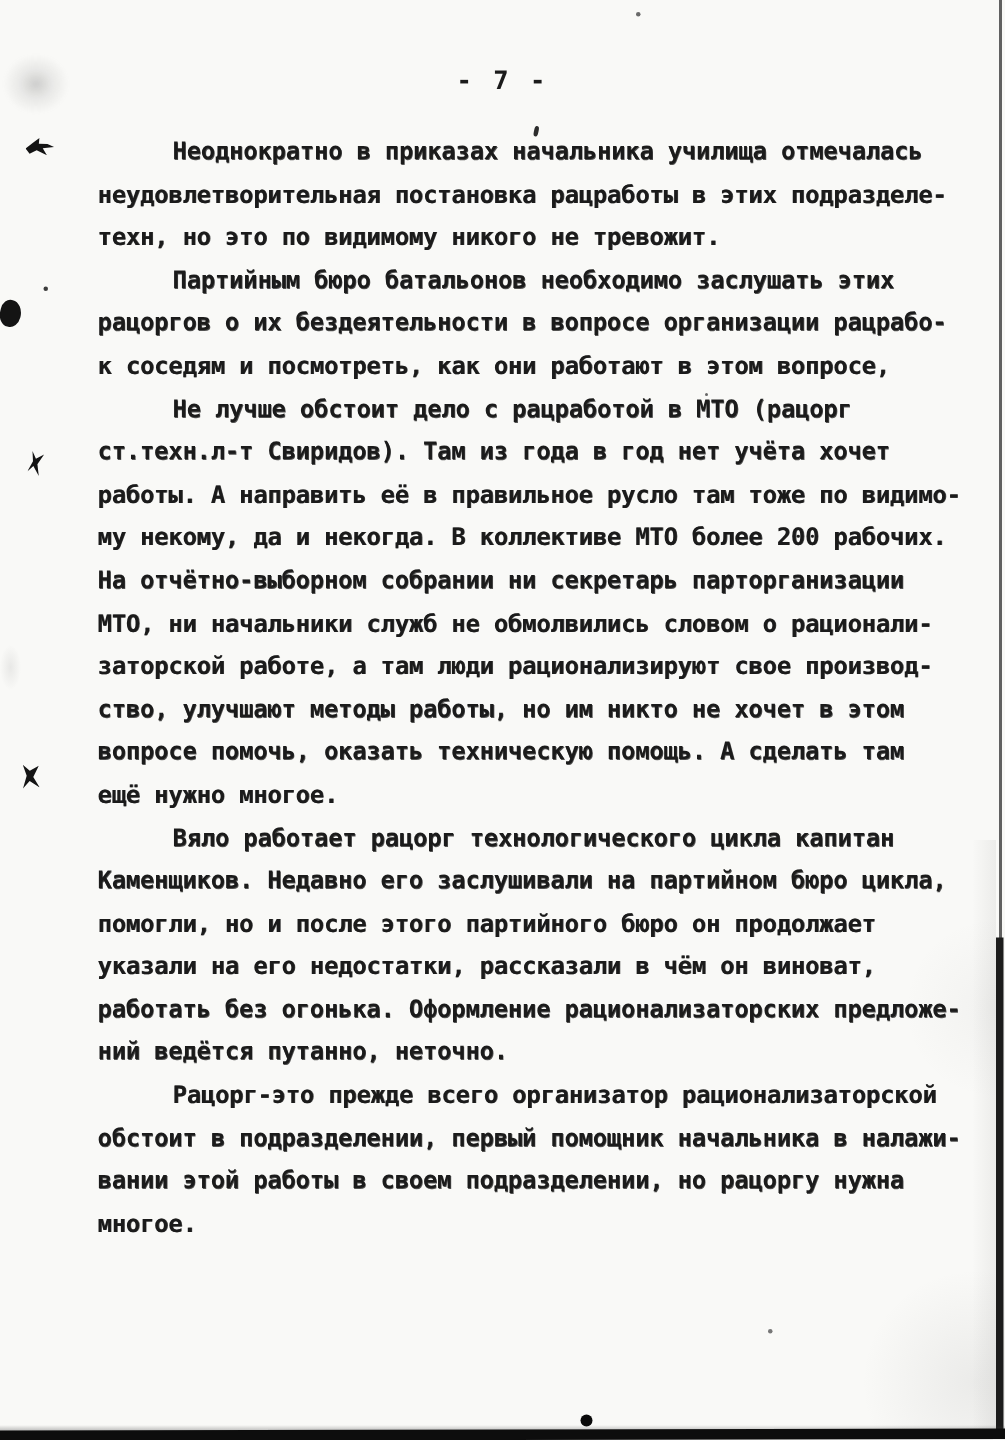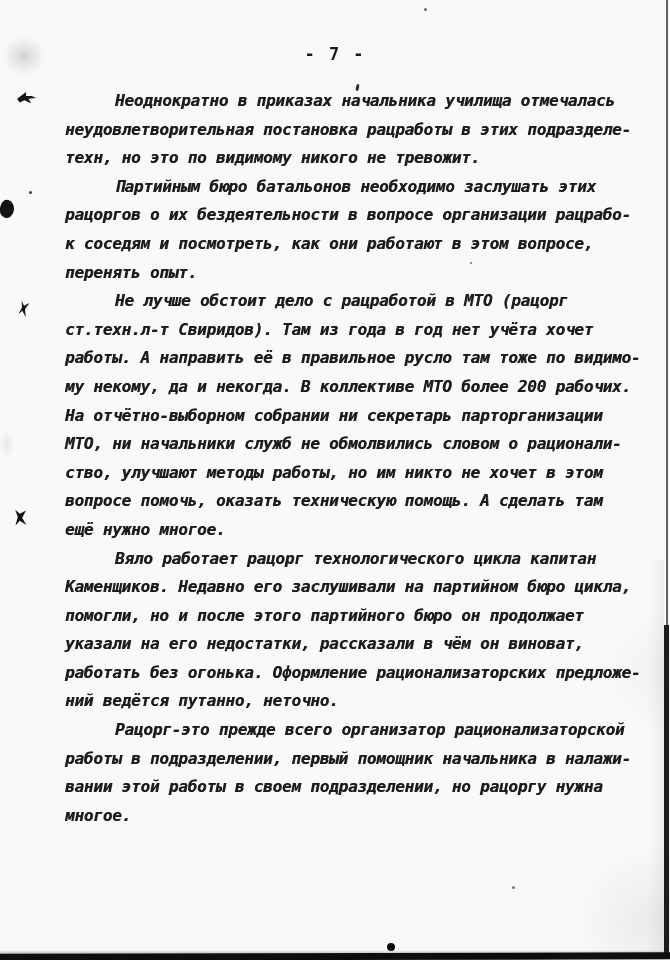--- a/index.html
+++ b/index.html
@@ -27,21 +27,21 @@
     font-size:17px;font-weight:700;
     color:var(--ink);
     letter-spacing:2px;
   }
   .text-block{
     position:absolute;left:65px;top:87px;width:600px;
     color:var(--ink);
     font-size:16px;font-weight:700;
     text-shadow:0.4px 0.4px 0 rgba(25,25,25,0.75);
   }
-  .paragraph{margin:0;padding:0;font-style:italic;}
+  .paragraph{margin:0;padding:0;}
   .line{
     height:28.6px;line-height:28.6px;
     white-space:pre;
     letter-spacing:-0.2px;
   }
   .paragraph .line:first-child{text-indent:50px;}
   
   .edge-line-top{
     position:absolute;top:0;left:666px;width:2px;height:632px;
     background:#474747;opacity:.85;
@@ -111,44 +111,44 @@
   <div class="text-block">
       <div class="paragraph">
         <div class="line">Неоднократно в приказах начальника училища отмечалась</div>
         <div class="line">неудовлетворительная постановка рацработы в этих подразделе-</div>
         <div class="line">техн, но это по видимому никого не тревожит.</div>
       </div>
       <div class="paragraph">
         <div class="line">Партийным бюро батальонов необходимо заслушать этих</div>
         <div class="line">рацоргов о их бездеятельности в вопросе организации рацрабо-</div>
         <div class="line">к соседям и посмотреть, как они работают в этом вопросе,</div>
-        <div class="line">перенять опыт.</div>
       </div>
       <div class="paragraph">
         <div class="line">Не лучше обстоит дело с рацработой в МТО (рацорг</div>
         <div class="line">ст.техн.л-т Свиридов). Там из года в год нет учёта хочет</div>
         <div class="line">работы. А направить её в правильное русло там тоже по видимо-</div>
         <div class="line">му некому, да и некогда. В коллективе МТО более 200 рабочих.</div>
         <div class="line">На отчётно-выборном собрании ни секретарь парторганизации</div>
         <div class="line">МТО, ни начальники служб не обмолвились словом о рационали-</div>
+        <div class="line">заторской работе, а там люди рационализируют свое производ-</div>
         <div class="line">ство, улучшают методы работы, но им никто не хочет в этом</div>
         <div class="line">вопросе помочь, оказать техническую помощь. А сделать там</div>
         <div class="line">ещё нужно многое.</div>
       </div>
       <div class="paragraph">
         <div class="line">Вяло работает рацорг технологического цикла капитан</div>
         <div class="line">Каменщиков. Недавно его заслушивали на партийном бюро цикла,</div>
         <div class="line">помогли, но и после этого партийного бюро он продолжает</div>
         <div class="line">указали на его недостатки, рассказали в чём он виноват,</div>
         <div class="line">работать без огонька. Оформление рационализаторских предложе-</div>
         <div class="line">ний ведётся путанно, неточно.</div>
       </div>
       <div class="paragraph">
         <div class="line">Рацорг-это прежде всего организатор рационализаторской</div>
-        <div class="line">работы в подразделении, первый помощник начальника в налажи-</div>
+        <div class="line">обстоит в подразделении, первый помощник начальника в налажи-</div>
         <div class="line">вании этой работы в своем подразделении, но рацоргу нужна</div>
         <div class="line">многое.</div>
       </div>
     </div>
 
   <div class="smudge-topleft"></div>
   <div class="smudge-left-mid"></div>
   <div class="blot blot-bird"></div>
   <div class="blot blot-left-edge"></div>
   <div class="blot blot-small-1"></div>

